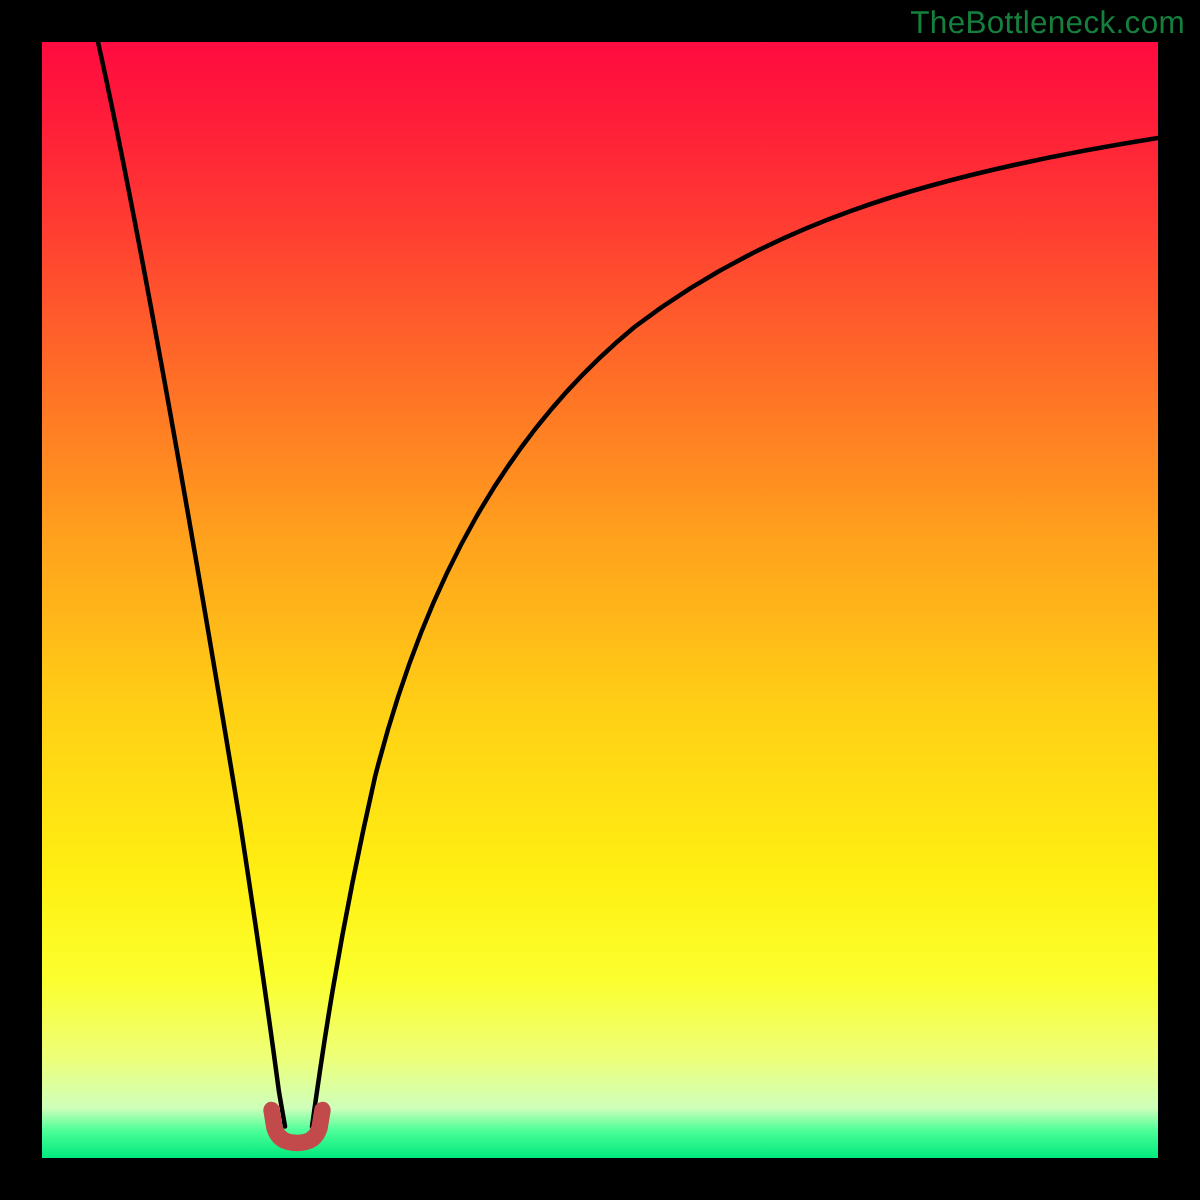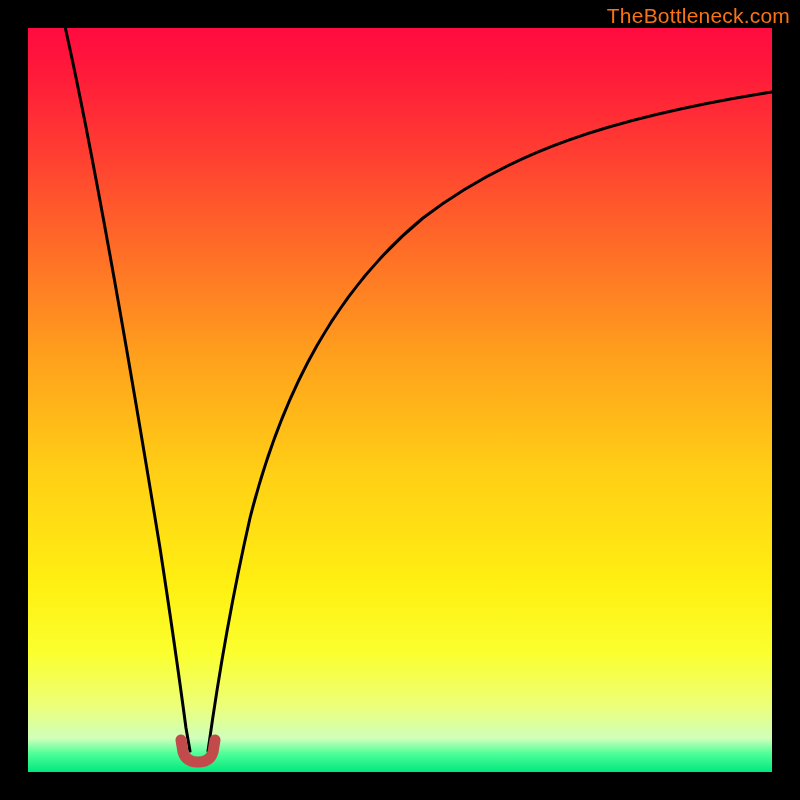--- a/index.html
+++ b/index.html
@@ -47,21 +47,21 @@
   svg.curve {
     position: absolute;
     inset: 0;
     width: 744px;
     height: 744px;
   }
   .watermark {
     position: absolute;
     top: 4px;
     right: 10px;
-    color: #f97316;
+    color: #15803d;
     font-size: 21px;
     font-weight: 400;
     letter-spacing: 0.2px;
     user-select: none;
   }
 </style>
 </head>
 <body>
 
 <div class="frame">

